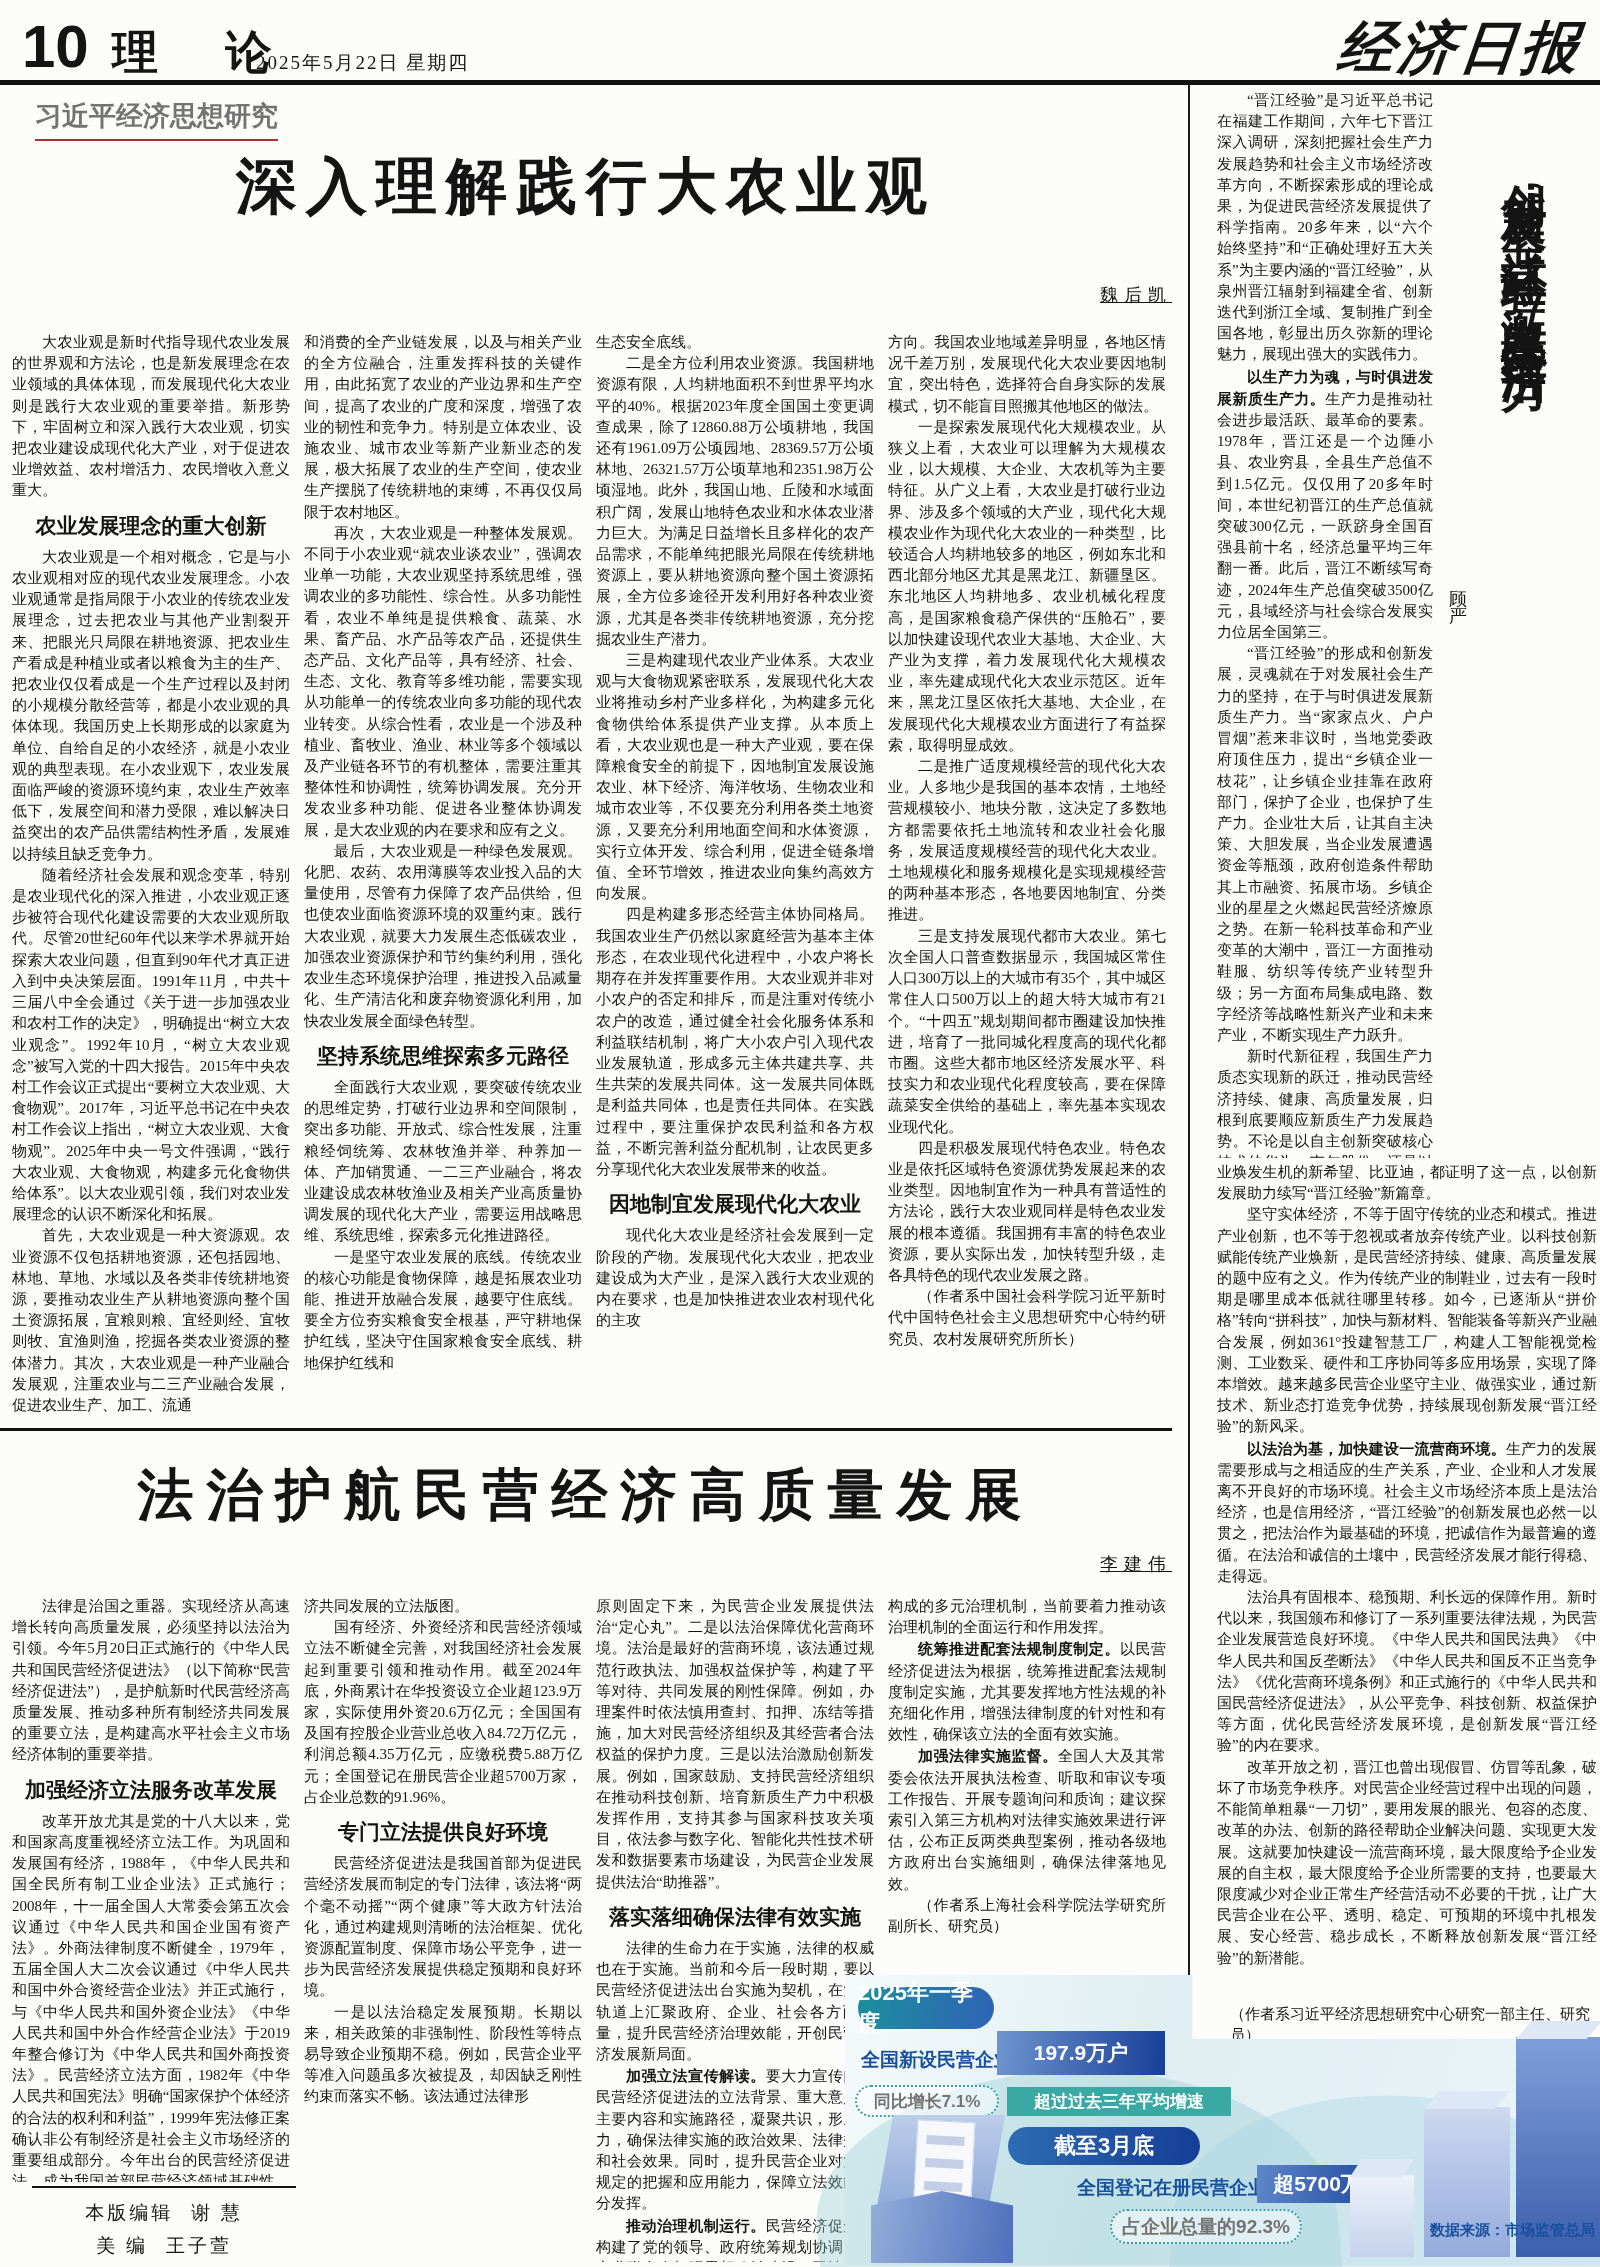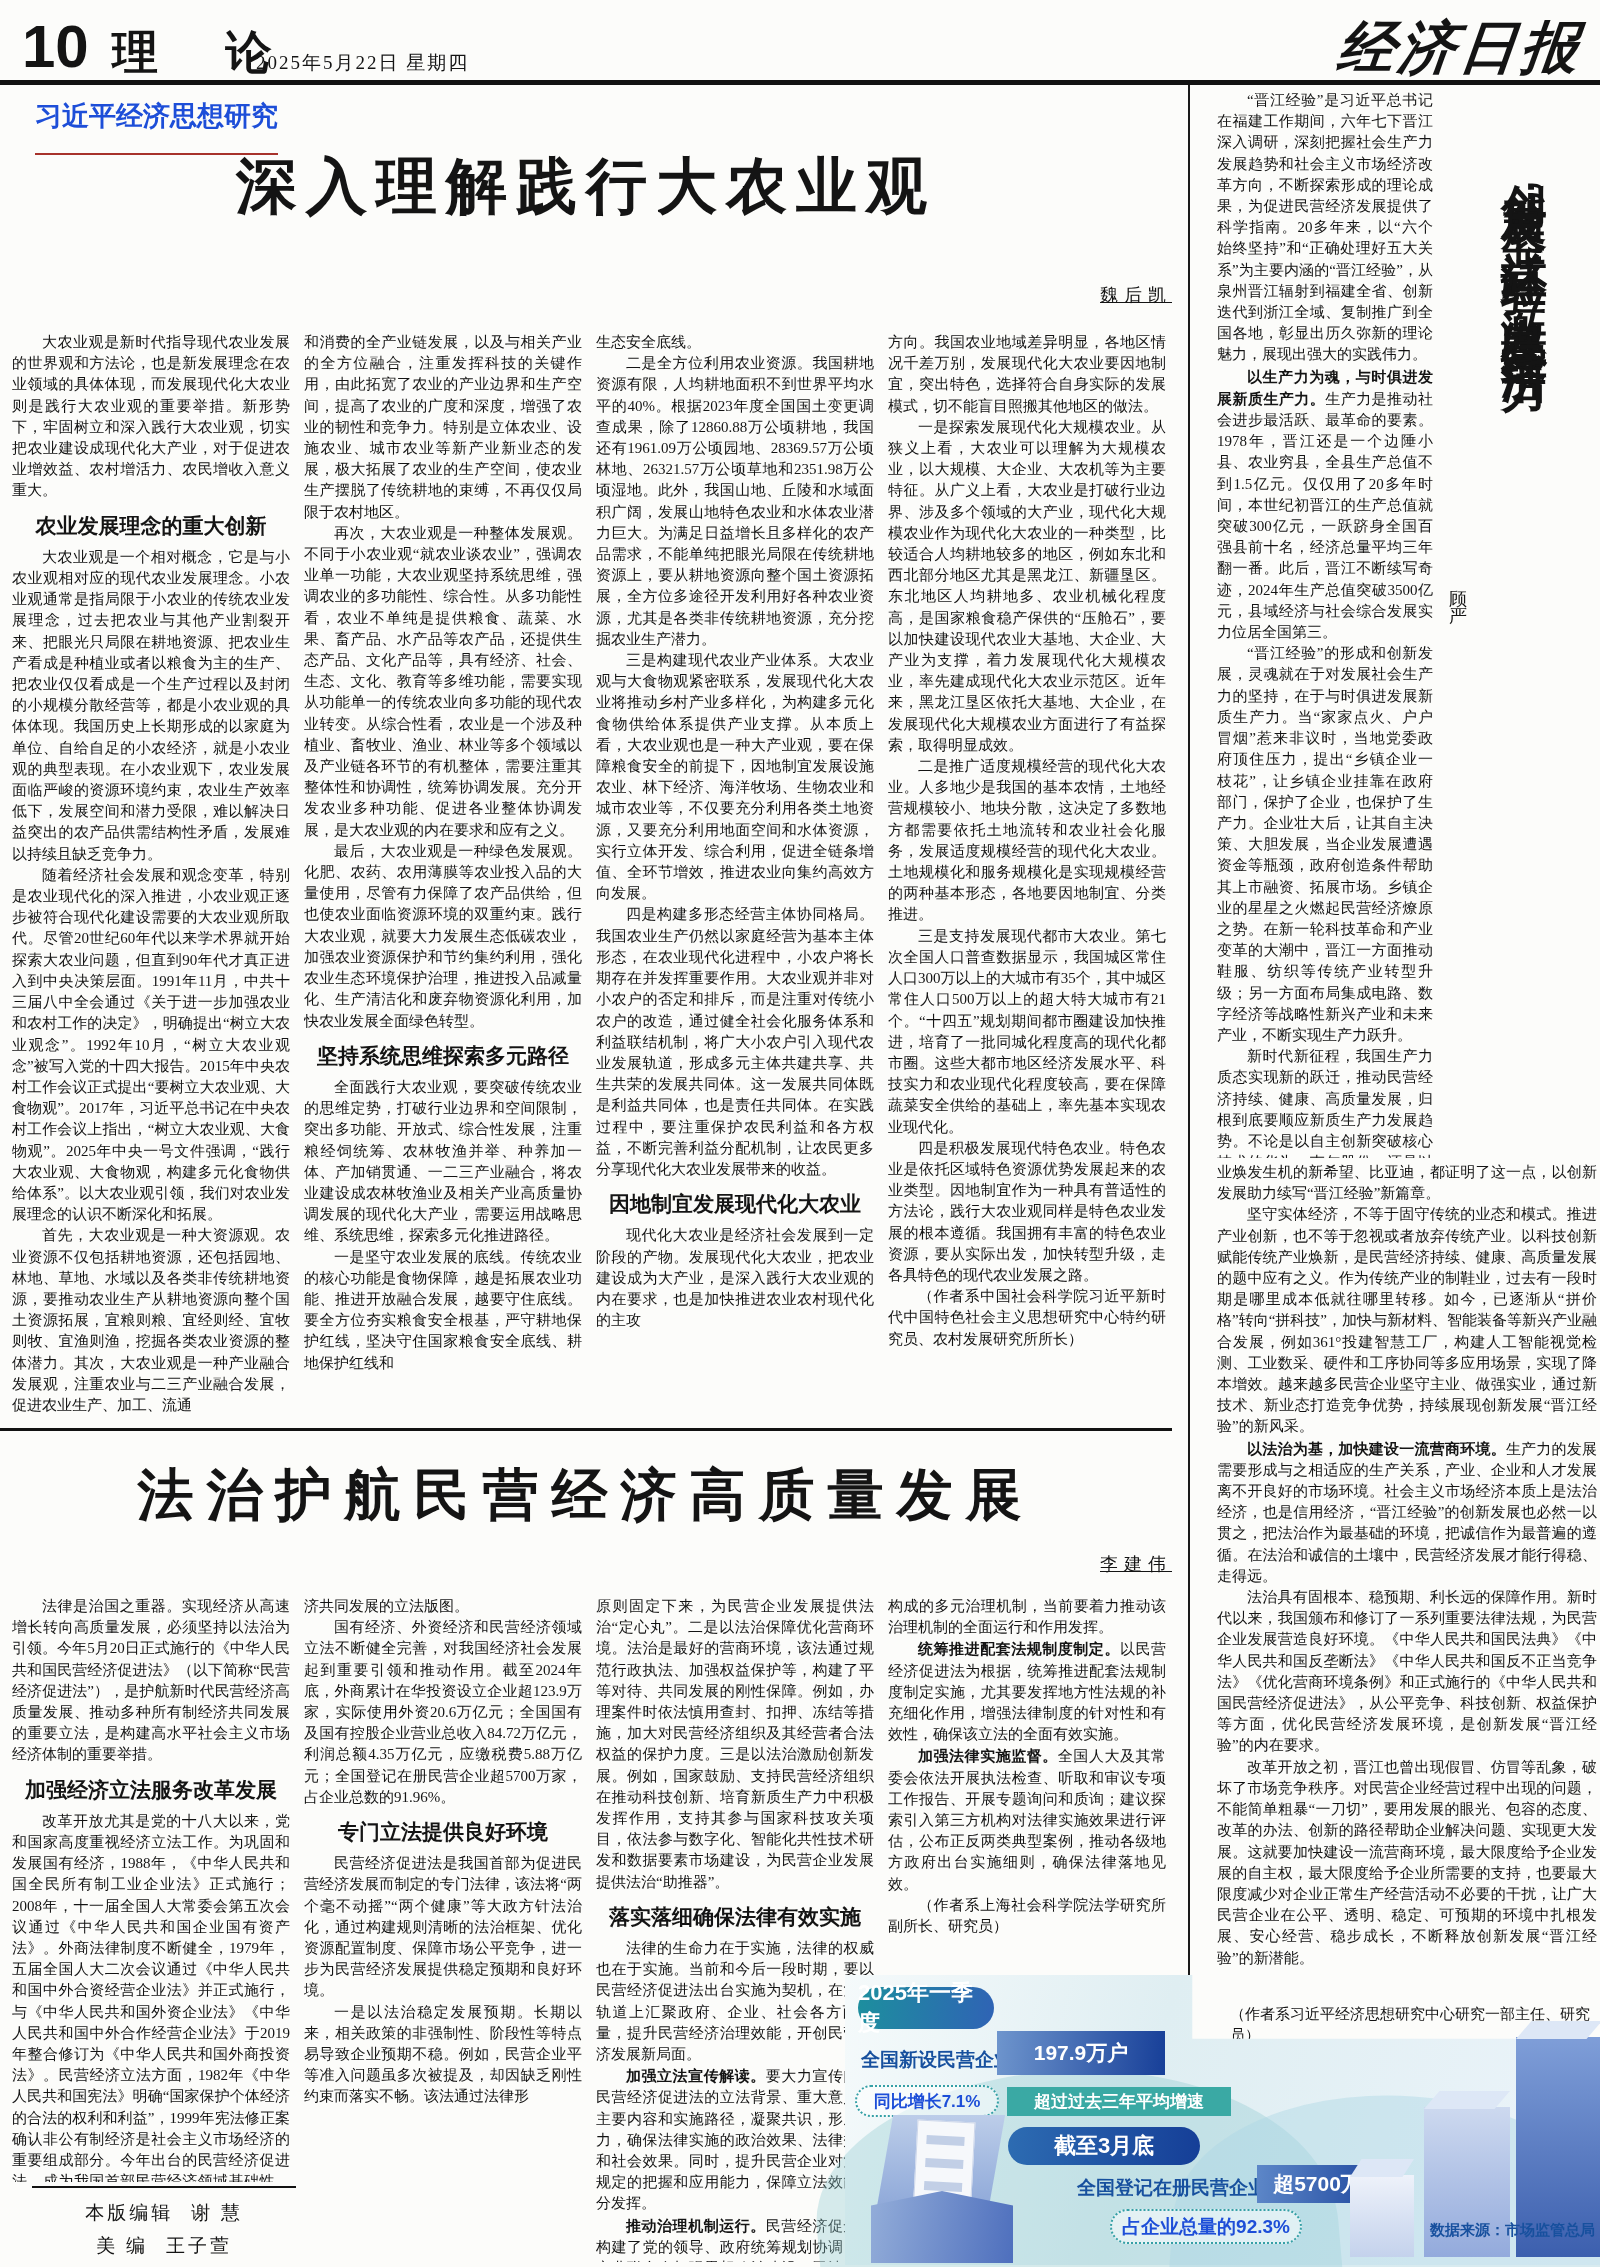--- a/index.html
+++ b/index.html
@@ -11,22 +11,22 @@
   
   .page-num  { left:22px; top:12px; font-size:60px; font-weight:900;
                font-family:"Liberation Sans","DejaVu Sans",sans-serif; }
   .section-name { left:112px; top:22px; font-size:46px; font-weight:900; letter-spacing:28px; }
   .page-date { left:256px; top:50px; font-size:19px; letter-spacing:2px; }
   .masthead  { left:1338px; top:10px; font-size:57px; font-weight:900; font-style:italic;
                letter-spacing:4px; transform:skewX(-6deg); }
   .header-rule { left:0; top:80px; width:1600px; height:5px; background:#121212; }
 
   
-  .kicker { left:35px; top:98px; font-size:27px; font-weight:700; color:#1d4ed8;
-            padding-bottom:19px; border-bottom:2px solid #a7322b; }
+  .kicker { left:35px; top:98px; font-size:27px; font-weight:700; color:#737373;
+            padding-bottom:5px; border-bottom:2px solid #a7322b; }
   .lead-title { left:0; top:146px; width:1172px; text-align:center;
                 font-size:61px; font-weight:900; letter-spacing:9px; }
   .byline { width:1172px; text-align:right; font-size:18px; letter-spacing:6px;text-decoration:underline; }
   .lead-author { left:0; top:283px; }
 
   .col { position:absolute; width:278px; text-align:justify; font-size:15px;
          line-height:21.2px; overflow:hidden; }
   .col p { text-indent:2em; }
   .col p.cont { text-indent:0; }
   .col p.note { font-family:"DejaVu Serif",serif; }
@@ -70,21 +70,21 @@
   .info * { font-family:"Liberation Sans","DejaVu Sans",sans-serif; }
   .chip { position:absolute; display:flex; align-items:center; justify-content:center;
           color:#fff; font-weight:700; }
   .pill-period { left:13px; top:12px; width:136px; height:42px; border-radius:22px;
           font-size:22px; background:linear-gradient(95deg,#1d8f9e,#2f63b5); }
   .lbl { position:absolute; font-weight:700; color:#17509e; }
   .lbl1 { left:16px; top:72px; font-size:19px; }
   .val1 { left:152px; top:56px; width:168px; height:44px; font-size:21px;
           background:linear-gradient(95deg,#6e95cd,#173f98); }
   .dotted { position:absolute; display:flex; align-items:center; justify-content:center;
-          border:2px dotted #35a0a6; border-radius:18px; color:#1d4ed8; font-weight:700;
+          border:2px dotted #35a0a6; border-radius:18px; color:#737373; font-weight:700;
           background:rgba(255,255,255,.55); }
   .pill-yoy { left:10px; top:110px; width:144px; height:32px; font-size:17px; }
   .bar-exceed { left:162px; top:112px; width:224px; height:29px; font-size:17px;
           background:#3aa9a4; }
   .pill-asof { left:163px; top:152px; width:192px; height:38px; border-radius:19px;
           font-size:22px; background:linear-gradient(95deg,#2d6cb2,#153e97); }
   .lbl2 { left:232px; top:200px; font-size:19px; }
   .val2 { left:412px; top:190px; width:142px; height:38px; font-size:21px;
           background:linear-gradient(95deg,#5d87c8,#173f98); }
   .pill-share { left:265px; top:234px; width:192px; height:35px; font-size:19px; }

